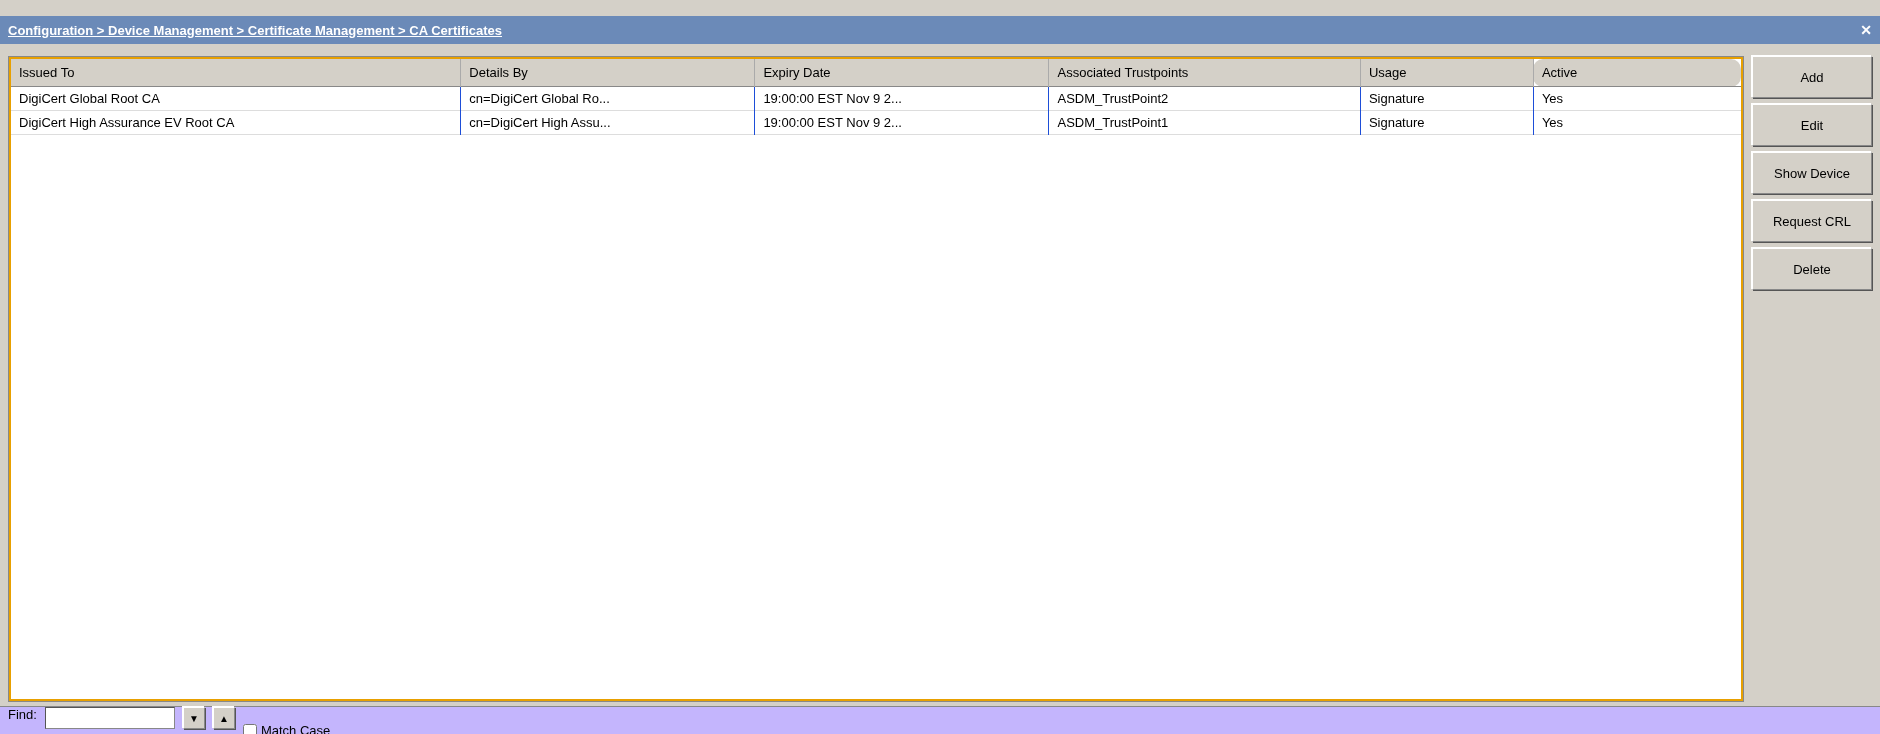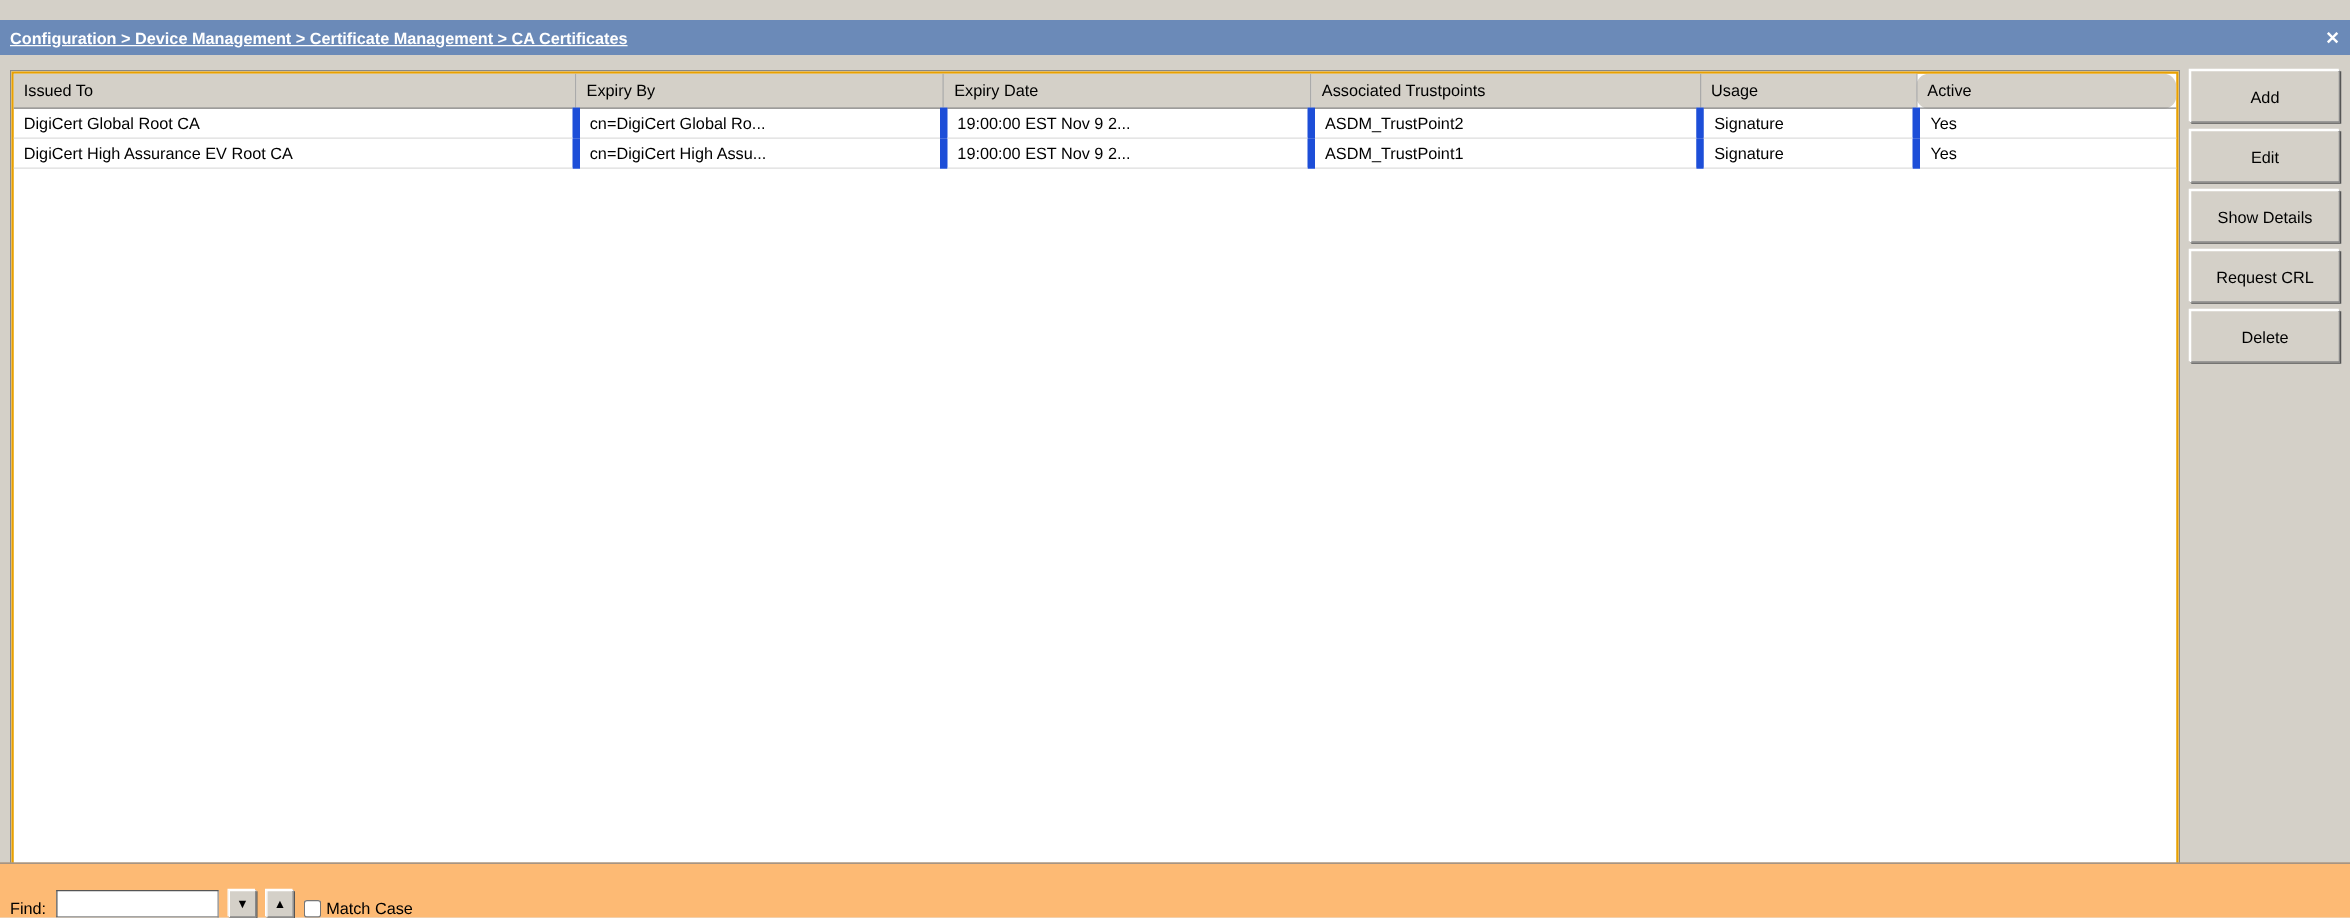--- a/index.html
+++ b/index.html
@@ -82,21 +82,21 @@
     thead th:last-child {
       border-right: none;
       border-radius: 10px;
     }
     tbody tr {
       border-bottom: 1px solid #ddd;
       background: white;
     }
     tbody td {
       padding: 4px 8px;
-      border-right: 6px solid #1d4ed8;
+      border-right: 1px solid #1d4ed8;
       font-size: 13px;
       white-space: nowrap;
       overflow: hidden;
       text-overflow: ellipsis;
     }
     tbody td:last-child {
       border-right: none;
     }
     .col-issued-to { width: 26%; }
     .col-issued-by { width: 17%; }
@@ -120,25 +120,25 @@
       border-left-color: #fff;
       font-size: 13px;
       cursor: pointer;
       text-align: center;
       display: flex;
       align-items: center;
       justify-content: center;
       box-shadow: 1px 1px 0 #555, -1px -1px 0 #fff;
     }
     .bottom-bar {
-      height: 44px;
-      background: #fdba74;
+      height: 28px;
+      background: #c4b5fd;
       border-top: 1px solid #888;
       display: flex;
-      align-items: flex-end;
+      align-items: flex-start;
       padding: 0 8px;
       gap: 8px;
       position: absolute;
       bottom: 0;
       left: 0;
       right: 0;
     }
     .find-label {
       font-size: 13px;
     }
@@ -198,21 +198,21 @@
             <col class="col-issued-to">
             <col class="col-issued-by">
             <col class="col-expiry">
             <col class="col-trustpoints">
             <col class="col-usage">
             <col class="col-active">
           </colgroup>
           <thead>
             <tr>
               <th>Issued To</th>
-              <th>Expiry By</th>
+              <th>Details By</th>
               <th>Expiry Date</th>
               <th>Associated Trustpoints</th>
               <th>Usage</th>
               <th>Active</th>
             </tr>
           </thead>
           <tbody id="table-body">
           <tr>
                 <td>DigiCert Global Root CA</td>
                 <td>cn=DigiCert Global Ro...</td>
@@ -231,21 +231,21 @@
               </tr>
             </tbody>
         </table>
       </div>
     </div>
   </div>
 
   <div class="buttons-panel">
     <button class="action-btn">Add</button>
     <button class="action-btn">Edit</button>
-    <button class="action-btn">Show Details</button>
+    <button class="action-btn">Show Device</button>
     <button class="action-btn">Request CRL</button>
     <button class="action-btn">Delete</button>
   </div>
 </div>
 
 <div class="bottom-bar">
   <span class="find-label">Find:</span>
   <input class="find-input" type="text" style="">
   <button class="nav-btn">▼</button>
   <button class="nav-btn">▲</button>

